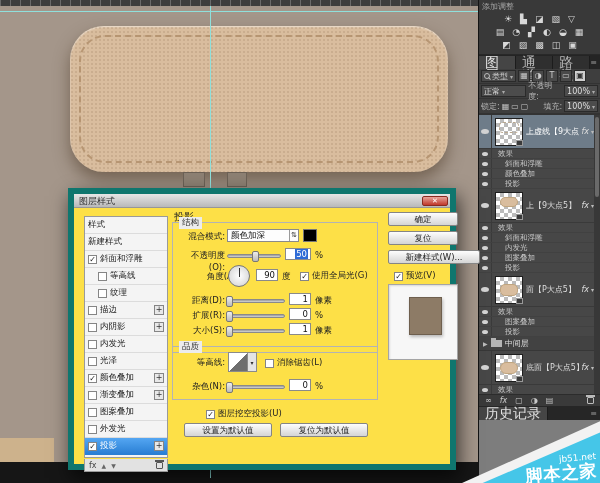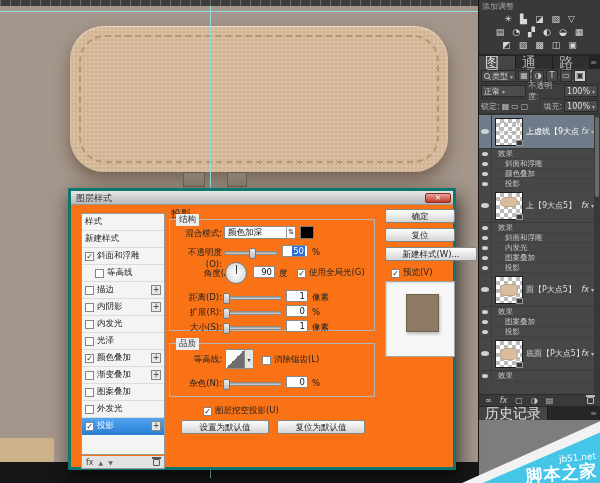--- a/index.html
+++ b/index.html
@@ -13,37 +13,37 @@
 #leather .tex{position:absolute;inset:0;border-radius:34px;background-image:radial-gradient(rgba(150,120,90,.22) 1px,transparent 1.2px);background-size:4px 4px;}
 #leather .stitch{position:absolute;inset:9px;border:2px dashed #b2906c;border-radius:26px;opacity:.85;}
 .slot{position:absolute;top:166px;height:15px;background:#8d8073;border:1px solid #6c6156;}
 #slot1{left:183px;width:22px;}
 #slot2{left:227px;width:20px;}
 #tan-patch{position:absolute;left:0;top:432px;width:54px;height:24px;background:#cdb28c;}
 #bottom-dark{left:0;top:462px;width:478px;height:21px;background:#161616;}
 #guide-v{left:210px;top:6px;width:1px;height:472px;background:#8fe0dc;z-index:3;}
 #guide-h{left:0;top:11px;width:478px;height:1px;background:#8fe0dc;z-index:3;}
 
-#dialog{left:68px;top:188px;width:388px;height:282px;background:#f97316;border:3px solid #0f766e;box-shadow:3px 8px 18px rgba(0,0,0,.65);z-index:10;padding-left:12px;}
+#dialog{left:68px;top:188px;width:388px;height:282px;background:#fde047;border:6px solid #0f766e;box-shadow:3px 8px 18px rgba(0,0,0,.65);z-index:10;padding-left:12px;}
 .titlebar{position:absolute;left:0;top:0;right:0;height:14px;background:linear-gradient(#e6e6e6,#b9b9b9);border-bottom:1px solid #979797;}
 .title{position:absolute;left:5px;top:1px;font-size:9px;color:#333;}
 .close{position:absolute;right:2px;top:2px;width:26px;height:10px;background:linear-gradient(#e8a49a,#c0392b);border:1px solid #8a2a20;color:#fff;font-size:7px;line-height:8px;text-align:center;border-radius:2px;}
 .styles{position:absolute;left:10px;top:22px;width:84px;height:242px;background:#f4f4f4;border:1px solid #9a9a9a;overflow:hidden;}
 .sitem{display:flex;align-items:center;gap:3px;padding:0 3px;border-bottom:1px solid #dcdcdc;height:17px;font-size:8.5px;color:#222;}
 .sitem.ind{padding-left:13px;}
 .sitem.sel{background:linear-gradient(#54a6f2,#2a7fd4);color:#fff;border-bottom-color:#2a7fd4;}
 .cb{width:9px;height:9px;border:1px solid #858585;background:#fff;font-size:8px;line-height:8px;text-align:center;color:#222;flex:none;}
 .plusbox{margin-left:auto;width:10px;height:10px;border:1px solid #858585;background:#e8e8e8;font-size:8px;line-height:8px;text-align:center;color:#333;flex:none;}
 .styles-footer{position:absolute;left:10px;top:265px;width:84px;height:13px;border:1px solid #9a9a9a;border-top:none;background:#e2e2e2;display:flex;align-items:center;gap:5px;padding:0 4px;font-size:8px;color:#444;}
 .trash{width:7px;height:7px;border:1px solid #555;border-radius:1px;position:relative;margin-left:auto;}
 .trash::before{content:"";position:absolute;top:-3px;left:-2px;right:-2px;height:2px;background:#555;}
 .h-shadow{position:absolute;left:100px;top:16px;font-size:10px;color:#222;}
 .grp{position:absolute;border:1px solid #b3b3b3;}
 .grp-label{position:absolute;top:-6px;left:6px;background:#ececec;padding:0 3px;font-size:8.5px;color:#333;}
-#grp-structure{left:98px;top:28px;width:206px;height:112px;}
+#grp-structure{left:98px;top:28px;width:206px;height:131px;}
 #grp-quality{left:98px;top:152px;width:206px;height:54px;}
 .flabel{position:absolute;width:50px;text-align:right;font-size:8.5px;color:#222;}
 .selbox{position:absolute;height:13px;background:#fdfdfd;border:1px solid#8a8a8a;font-size:8.5px;display:flex;align-items:center;}
 .selbox .val{flex:1;padding-left:3px;}
 .selbox .stp{width:9px;height:100%;border-left:1px solid #9a9a9a;font-size:7px;line-height:11px;text-align:center;color:#333;}
 .swatch{position:absolute;width:14px;height:13px;background:#000;border:1px solid #777;}
 .track{position:absolute;height:4px;background:linear-gradient(#9a9a9a,#d6d6d6);border:1px solid #8a8a8a;border-radius:2px;}
 .thumbk{position:absolute;top:-4px;width:7px;height:11px;background:linear-gradient(#eee,#bbb);border:1px solid #777;border-radius:2px;}
 .vbox{position:absolute;width:26px;height:12px;background:#fff;border:1px solid #8a8a8a;font-size:8.5px;text-align:right;padding-right:2px;line-height:10px;}
 .selval{background:#2e6bd6;color:#fff;padding:0 1px;}
@@ -142,20 +142,24 @@
         <span>新建样式</span>
       </div>
     <div class="sitem">
         <span class="cb">✓</span>
         <span>斜面和浮雕</span>
       </div>
     <div class="sitem ind">
         <span class="cb"></span>
         <span>等高线</span>
       </div>
+    <div class="sitem ind">
+        <span class="cb"></span>
+        <span>纹理</span>
+      </div>
     <div class="sitem">
         <span class="cb"></span>
         <span>描边</span>
         <span class="plusbox">+</span>
       </div>
     <div class="sitem">
         <span class="cb"></span>
         <span>内阴影</span>
         <span class="plusbox">+</span>
       </div>
@@ -460,20 +464,25 @@
         </span>
         <span class="lbl">图案叠加</span>
       </div>
     <div class="erow sub">
         <span class="eyecell">
           <span class="eye sm"></span>
         </span>
         <span class="lbl">投影</span>
       </div>
 
+    <div class="frow">
+      <span class="caret">▶</span>
+      <span class="folder"></span>
+      <span class="lname">中间层</span>
+    </div>
 
     <div class="lrow">
       <span class="eyecell">
           <span class="eye"></span>
         </span>
       <span class="lthumb">
           <span class="shape" style="border-radius:8px;"></span>
           <span class="badge"></span>
         </span>
       <span class="lname">底面【P大点5】</span>

